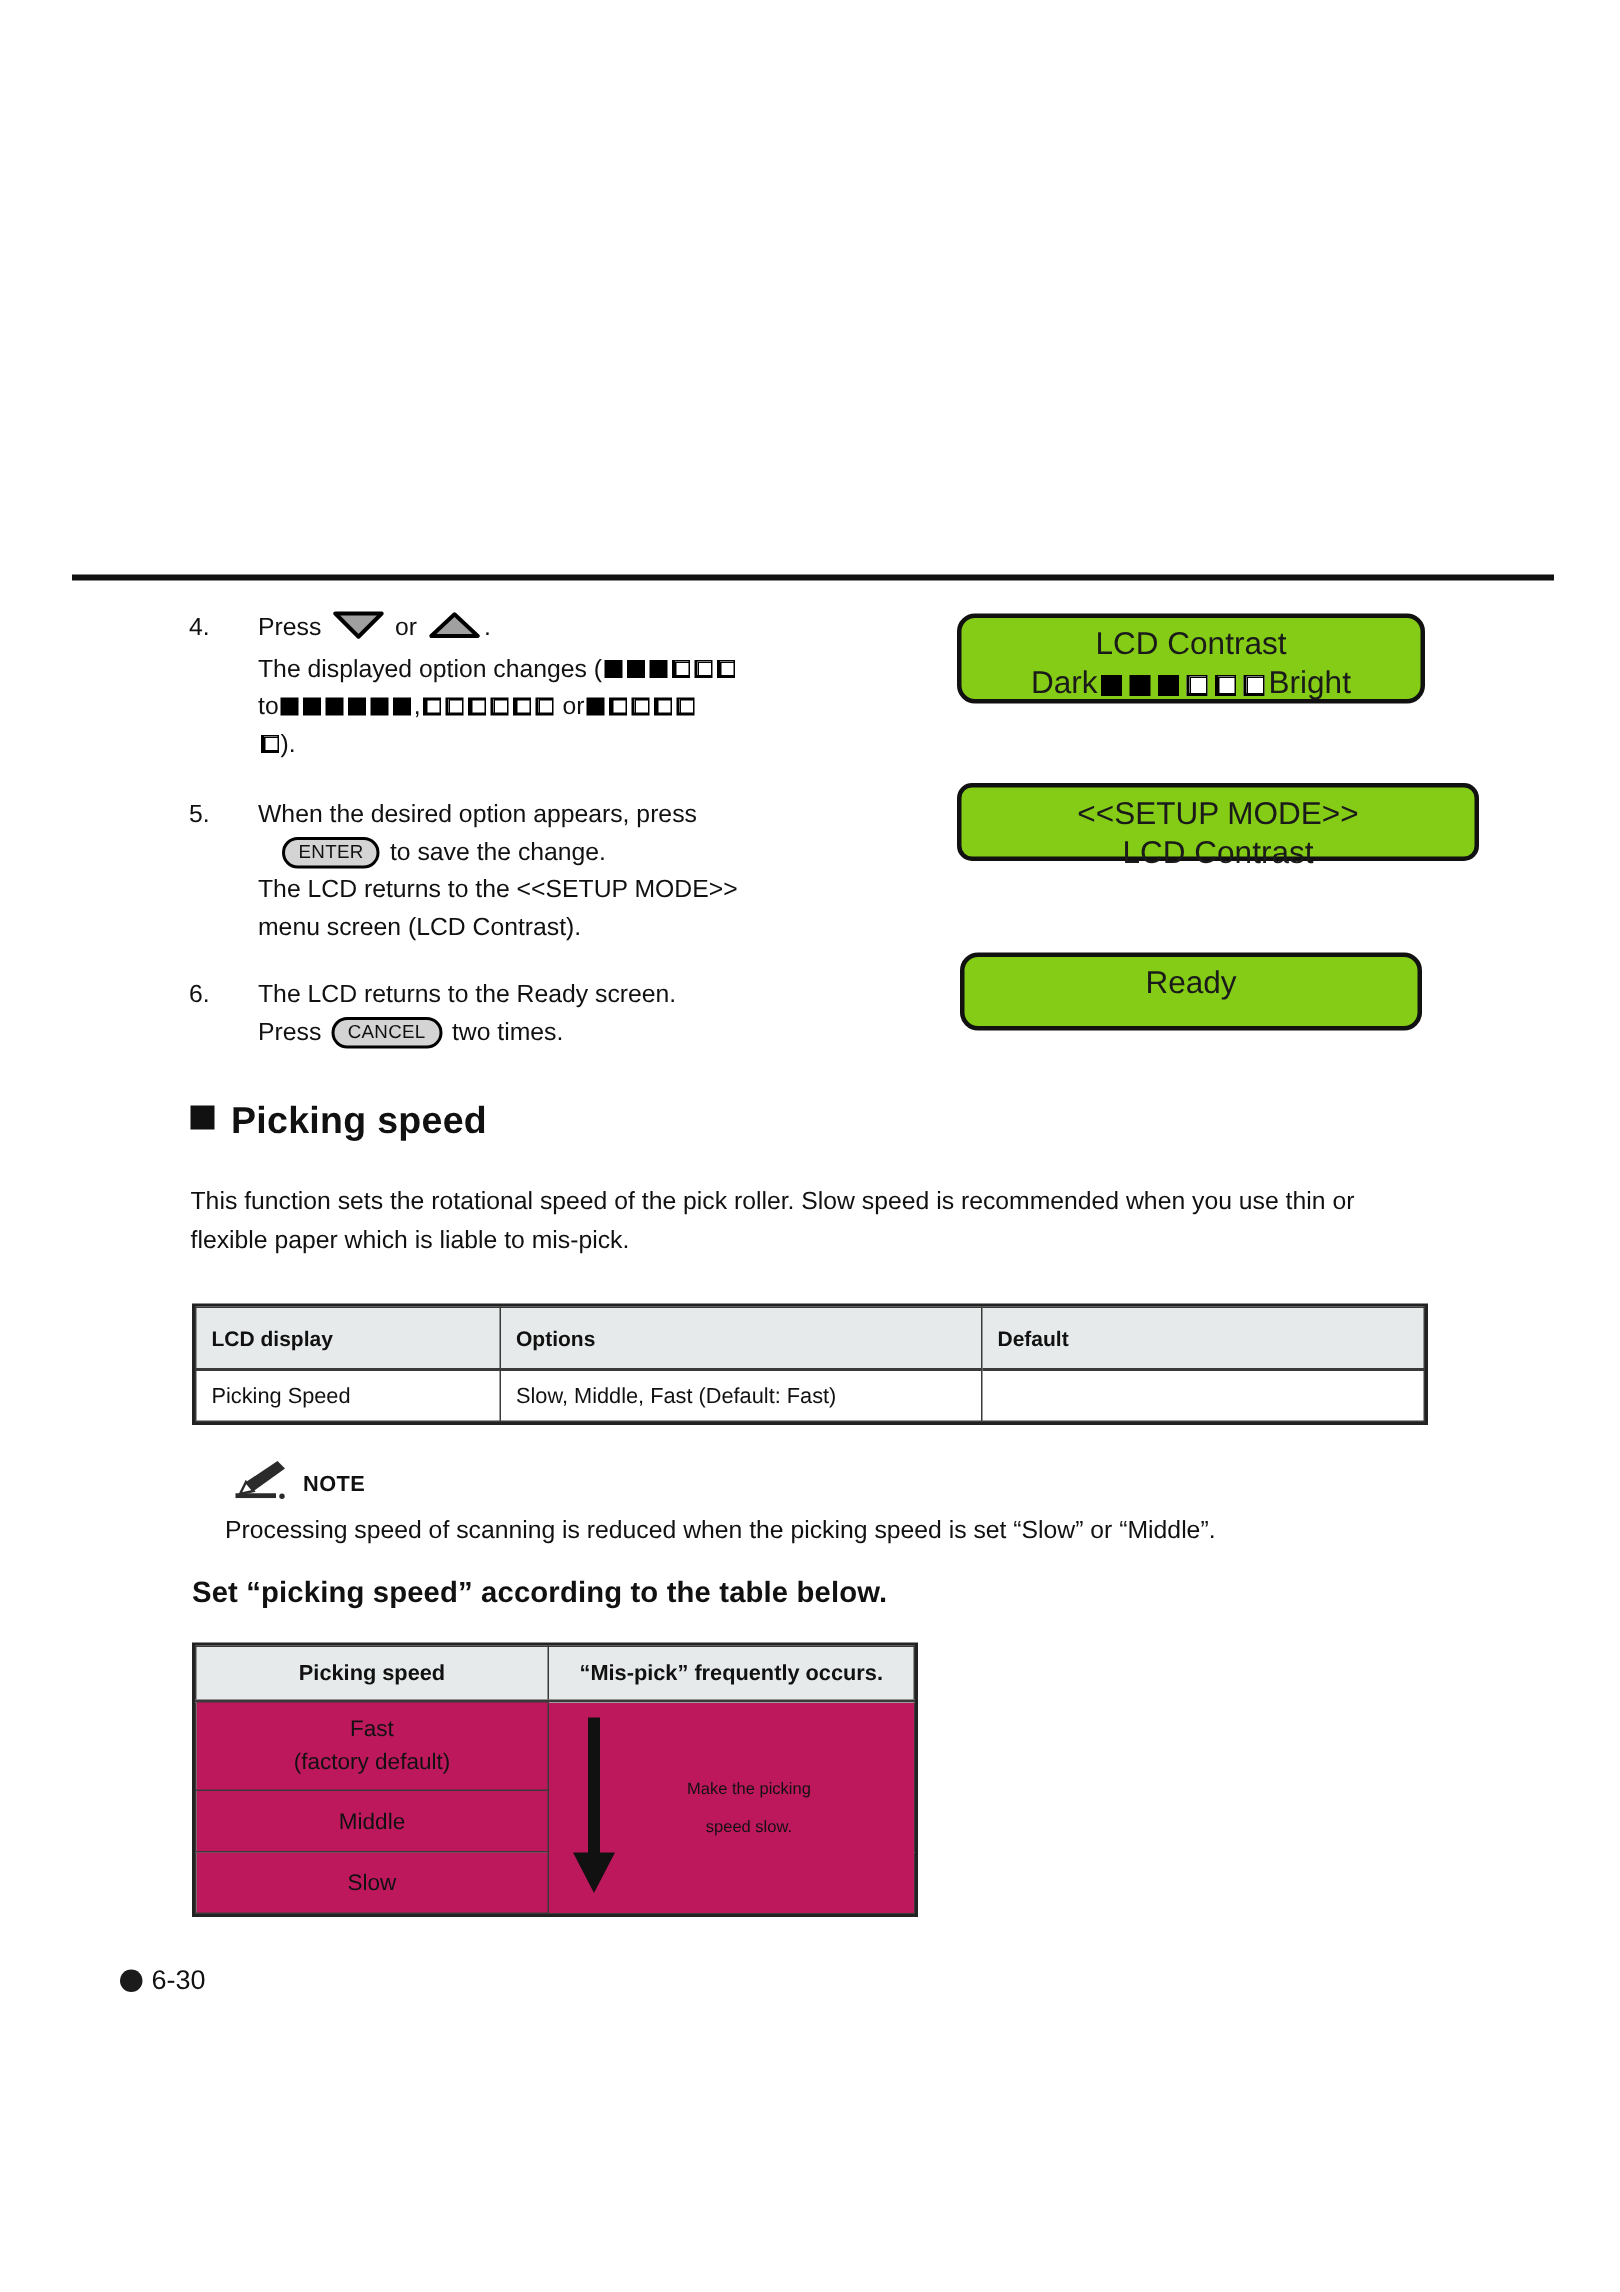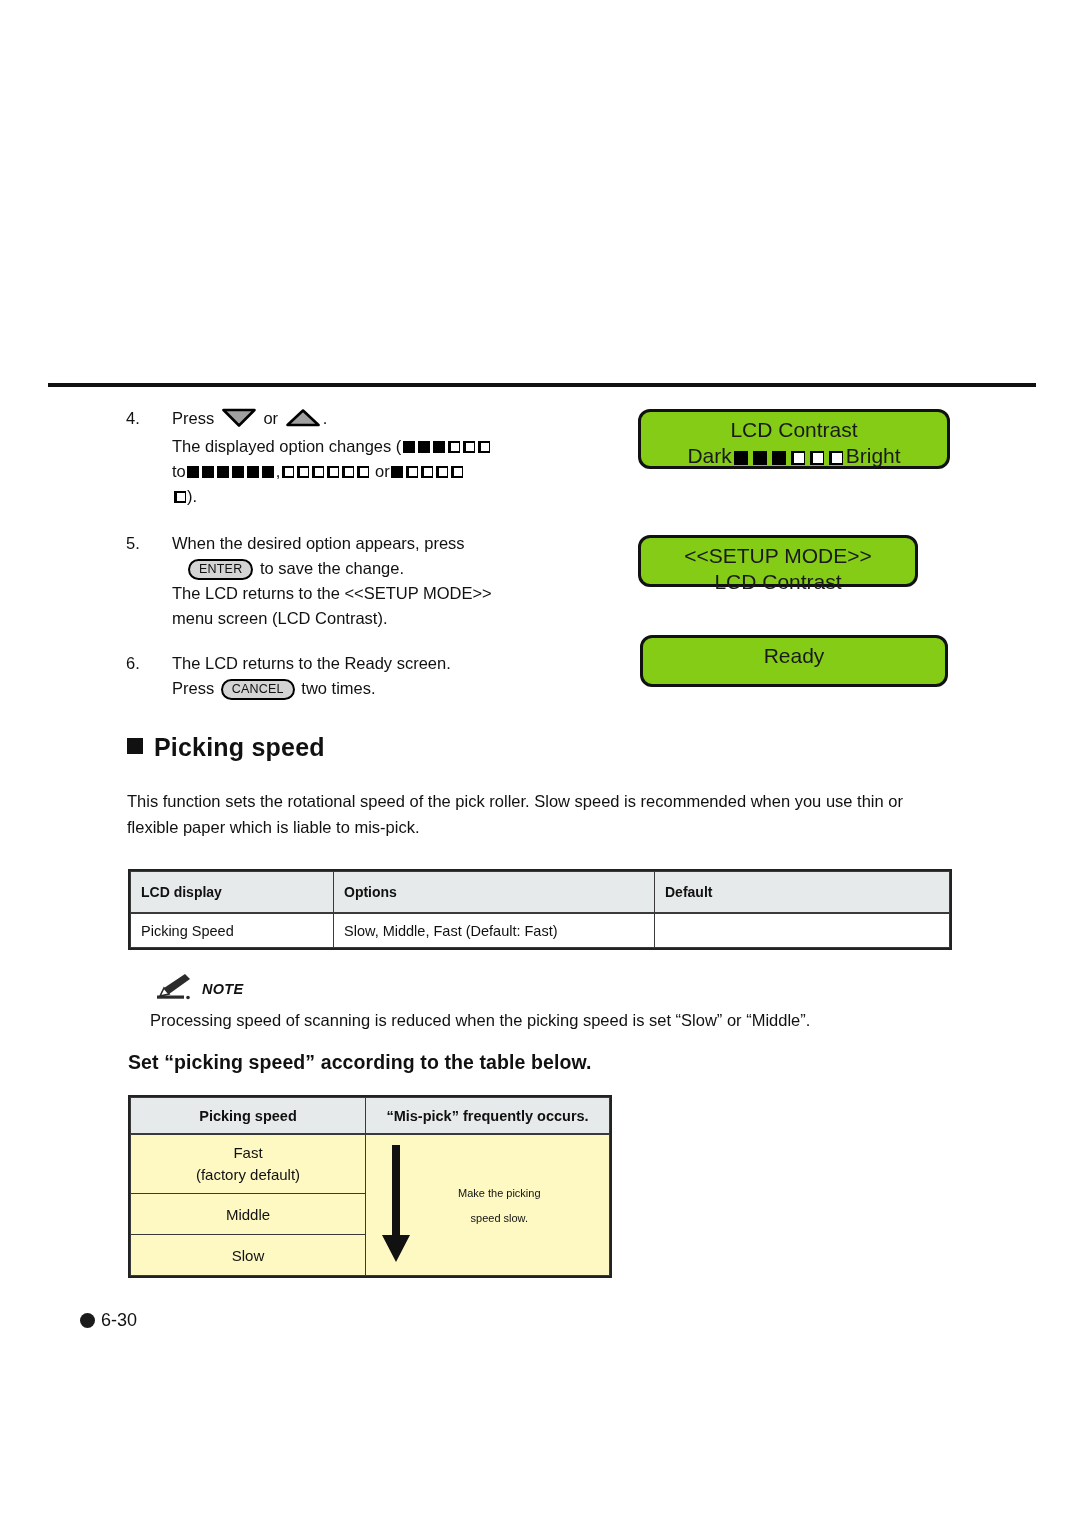--- a/index.html
+++ b/index.html
@@ -89,21 +89,21 @@
     background: #84cc16;
     border: 3px solid #111;
     border-radius: 12px;
     text-align: center;
     font-size: 21px;
     line-height: 26px;
     color: #1a1a1a;
     padding-top: 5px;
   }
   .lcd-1 { left: 638px; top: 409px; width: 312px; height: 60px; }
-  .lcd-2 { left: 638px; top: 535px; width: 280px; height: 52px; }
+  .lcd-2 { left: 638px; top: 522px; width: 348px; height: 52px; border-radius: 10px; }
   .lcd-3 { left: 640px; top: 635px; width: 308px; height: 52px; }
   .lcd-line { display: block; white-space: nowrap; }
   .lcd .sq { width: 14px; height: 14px; vertical-align: -2px; margin: 0 2.5px; }
 
   
   .sect-head {
     position: absolute;
     left: 127px;
     top: 733px;
     font-size: 25px;
@@ -150,21 +150,21 @@
     height: 40px;
     font-size: 14px;
     border-bottom: 2px solid #3a3a3a;
   }
   .tbl-1 tbody td { height: 33px; background: #fff; font-size: 14.5px; }
   .tbl-1 .c1 { width: 182px; }
   .tbl-1 .c2 { width: 300px; }
   .tbl-outer { outline: 2.5px solid #222; outline-offset: 0px; }
 
   
-  .note-block { position: absolute; left: 152px; top: 972px; font-style: italic; }
+  .note-block { position: absolute; left: 152px; top: 972px; }
   .note-row { display: flex; align-items: center; }
   .note-label {
     font-size: 14.5px;
     font-weight: bold;
     margin-left: 10px;
     letter-spacing: 0.3px;
   }
   .note-text {
     position: absolute;
     left: 150px;
@@ -189,21 +189,21 @@
     background: #e6eaea;
     font-weight: bold;
     height: 35px;
     font-size: 14.5px;
     text-align: center;
     border-bottom: 2.5px solid #3a3a3a;
   }
   .tbl-2 td {
     text-align: center;
     font-size: 15px;
-    background: #fef9c3;
+    background: #be185d;
   }
   .tbl-2 .c1 { width: 214px; }
   .tbl-2 .r-fast { height: 58px; line-height: 22px; }
   .tbl-2 .r-mid  { height: 40px; margin-left: 26px; }
   .tbl-2 .r-slow { height: 40px; }
   .tbl-2 .arrow-cell {
     position: relative;
     vertical-align: top;
     padding: 0;
   }

